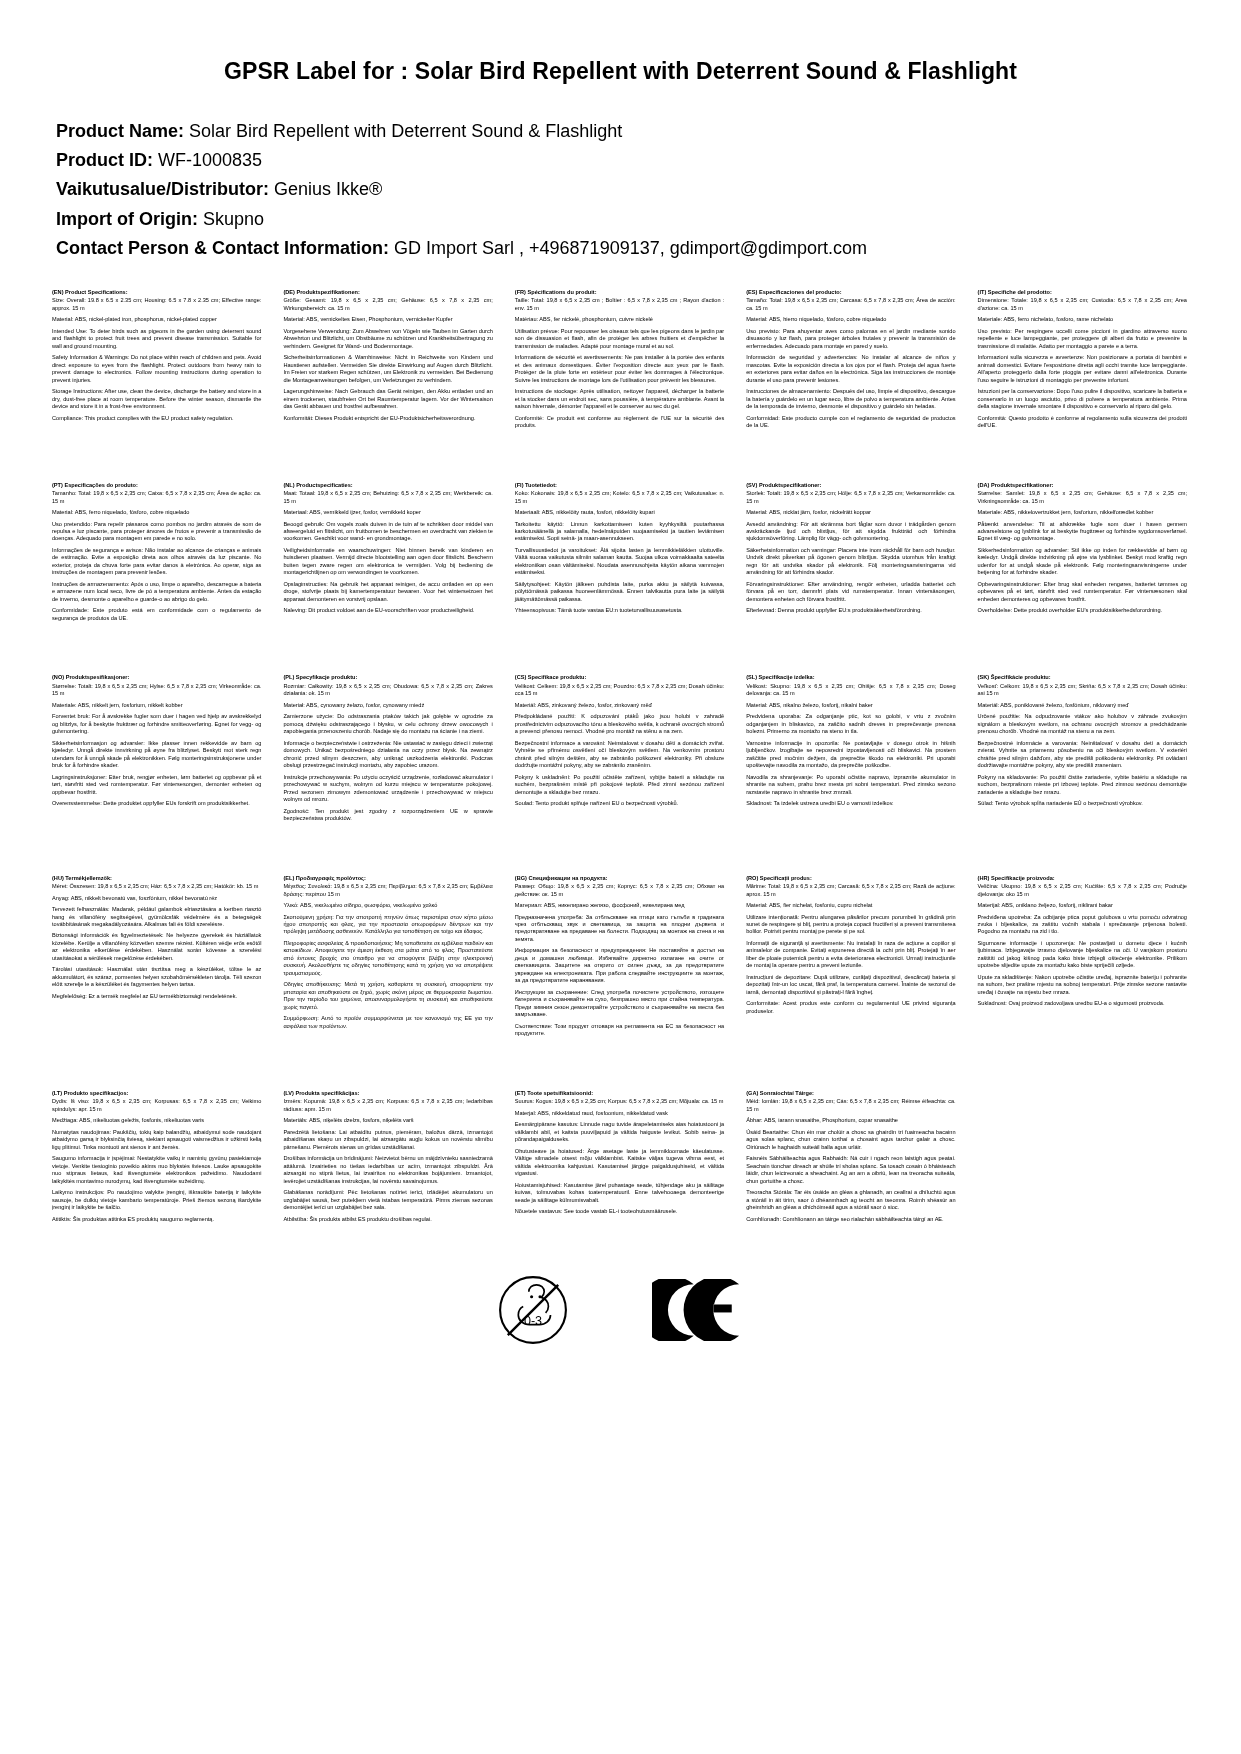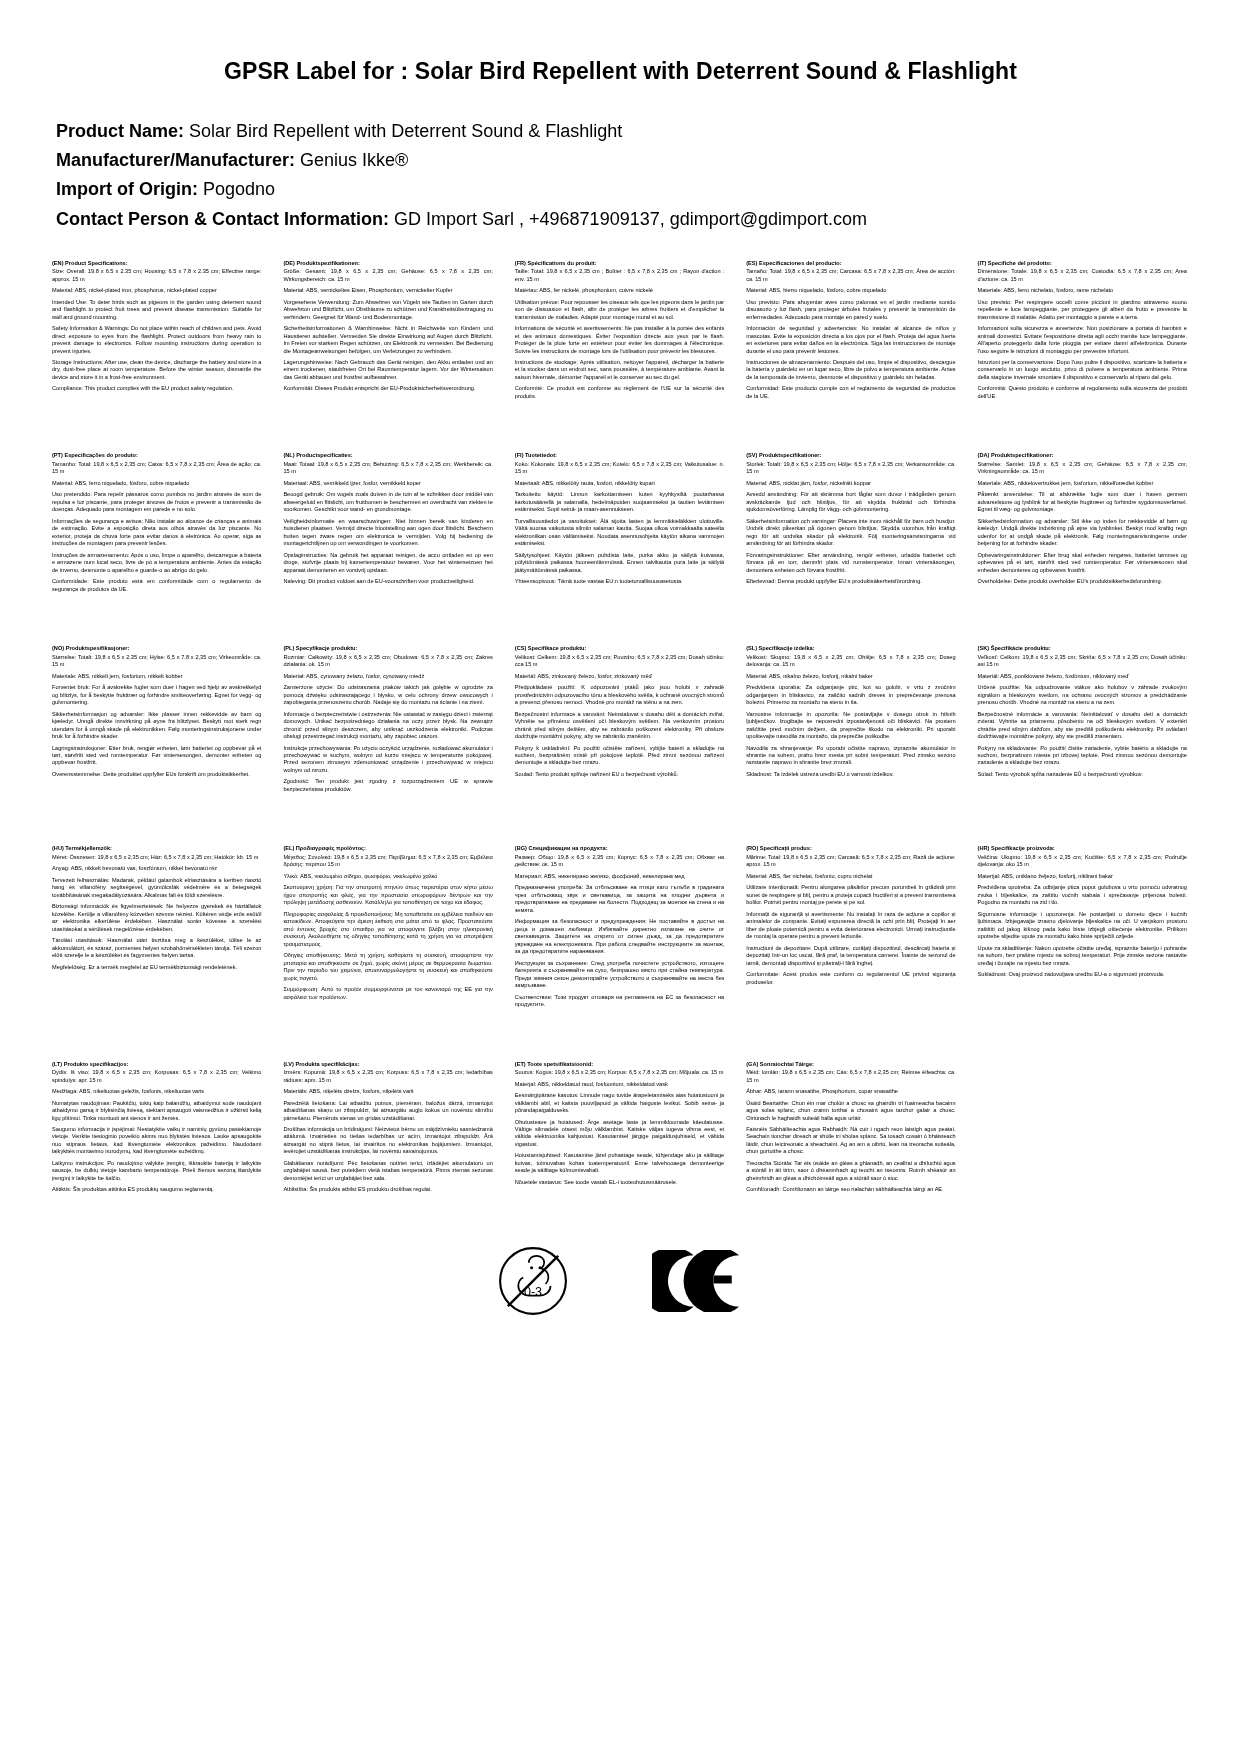--- a/index.html
+++ b/index.html
@@ -75,26 +75,30 @@
 <div class="page">
 
   <h1 class="doc-title">GPSR Label for : Solar Bird Repellent with Deterrent Sound &amp; Flashlight</h1>
 
   <div class="meta">
     <div class="row">
       <span class="lbl">Product Name:</span>
       <span class="val">Solar Bird Repellent with Deterrent Sound &amp; Flashlight</span>
     </div>
     <div class="row">
-      <span class="lbl">Manufacturer/Manufacturer:</span>
+      <span class="lbl">Product ID:</span>
+      <span class="val">WF-1000835</span>
+    </div>
+    <div class="row">
+      <span class="lbl">Vaikutusalue/Distributor:</span>
       <span class="val">Genius Ikke®</span>
     </div>
     <div class="row">
       <span class="lbl">Import of Origin:</span>
-      <span class="val">Pogodno</span>
+      <span class="val">Skupno</span>
     </div>
     <div class="row">
       <span class="lbl">Contact Person &amp; Contact Information:</span>
       <span class="val">GD Import Sarl , +496871909137, gdimport@gdimport.com</span>
     </div>
   </div>
 
   <div id="lang-container">
       <div class="row-band lang-grid">
         <div class="lang-block">

